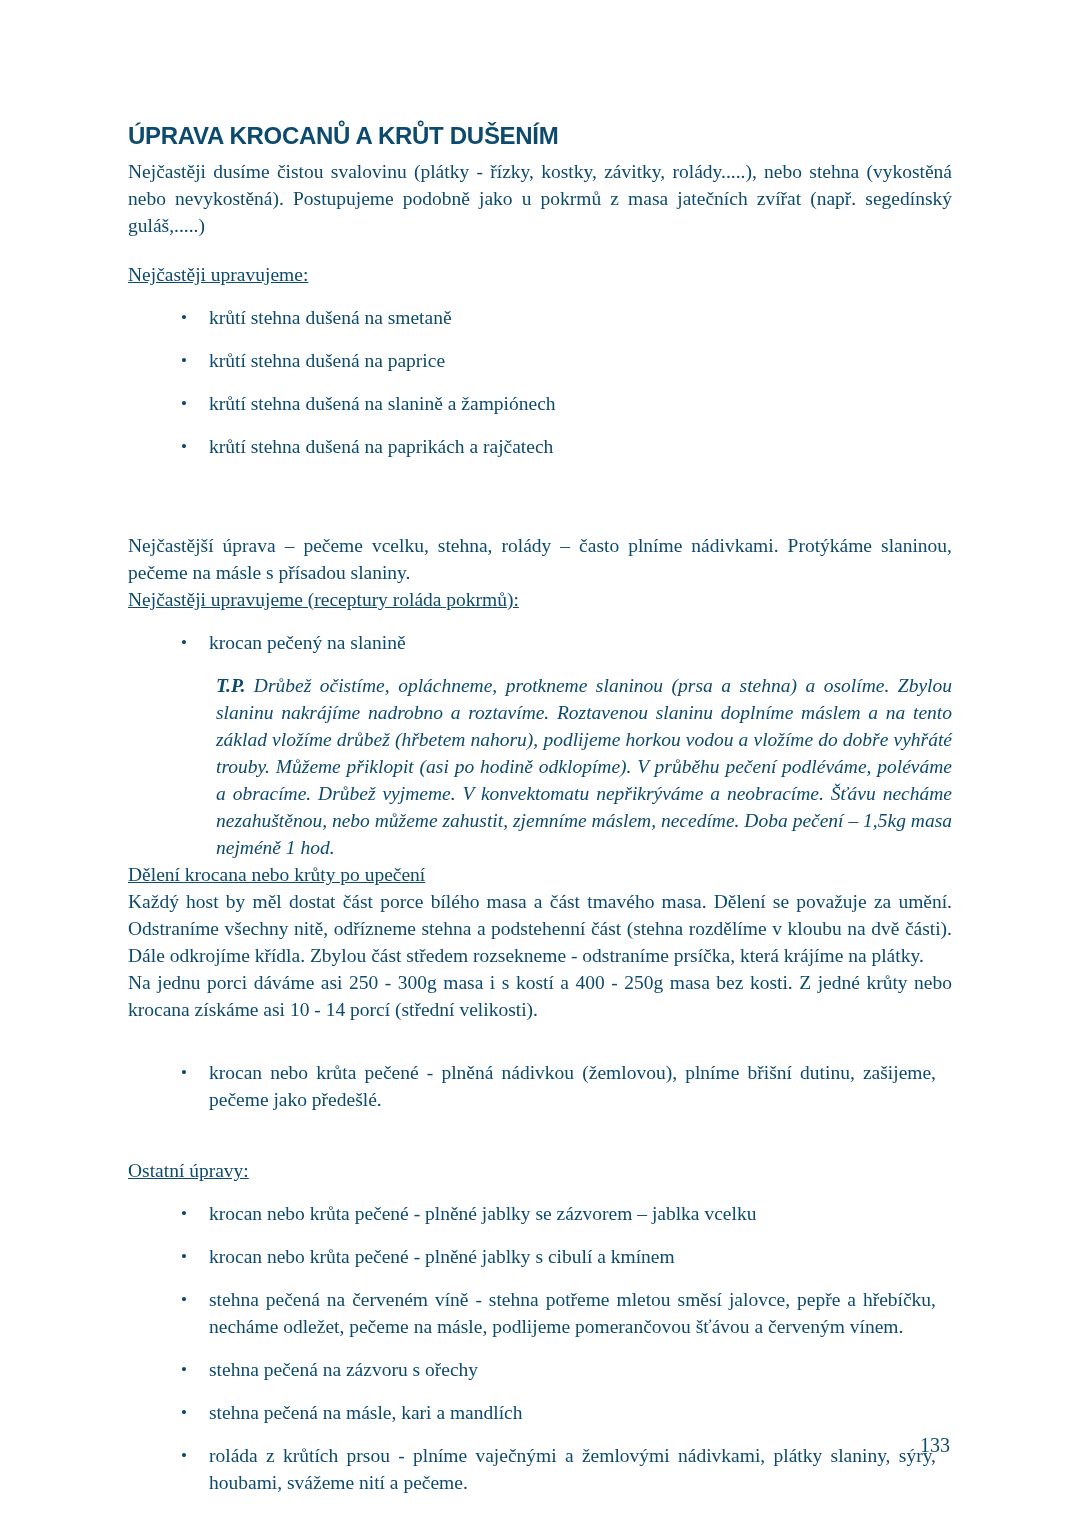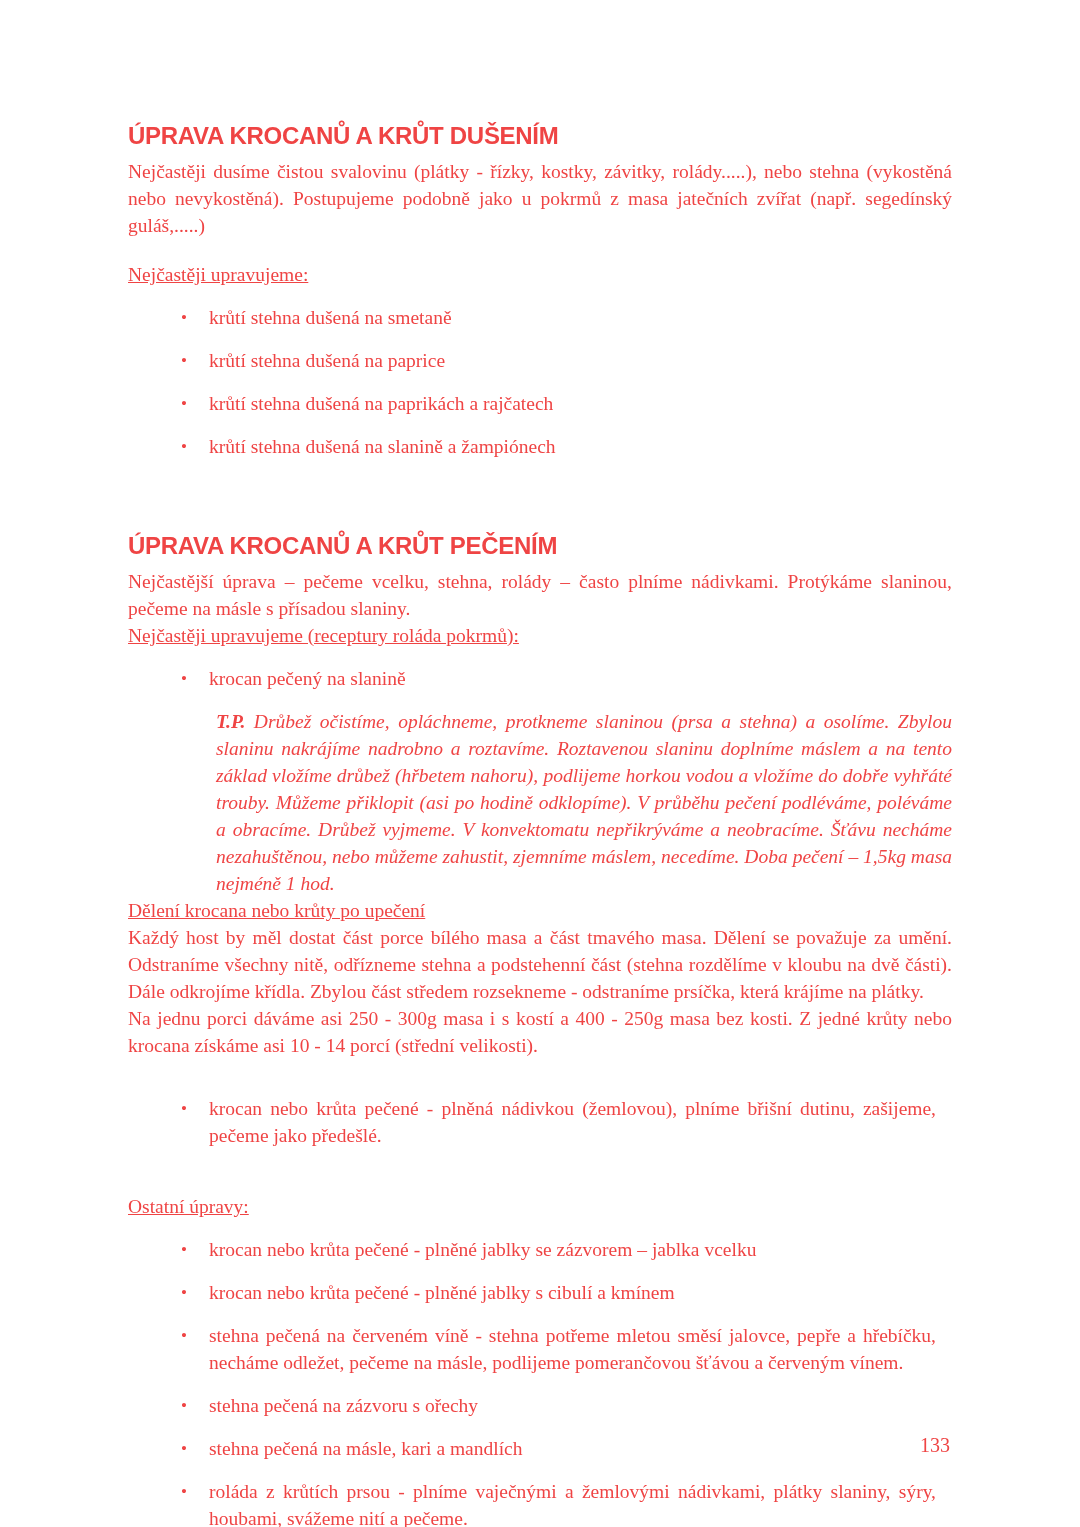--- a/index.html
+++ b/index.html
@@ -7,21 +7,21 @@
     padding: 0;
     background: #ffffff;
   }
   .page {
     position: relative;
     width: 1080px;
     height: 1527px;
     background: #ffffff;
     box-sizing: border-box;
     padding: 122px 128px 0 128px;
-    color: #ef4444;
+    color: #0c4a6e;
     font-family: "Liberation Serif", serif;
     font-size: 19.5px;
     line-height: 27px;
   }
   .h1 {
     font-family: "Liberation Sans", sans-serif;
     font-weight: bold;
     font-size: 24px;
     line-height: 28px;
     letter-spacing: -0.3px;
@@ -91,31 +91,30 @@
     <li class="item">
       <span class="marker"></span>
       <span class="txt">krůtí stehna dušená na smetaně</span>
     </li>
     <li class="item">
       <span class="marker"></span>
       <span class="txt">krůtí stehna dušená na paprice</span>
     </li>
     <li class="item">
       <span class="marker"></span>
-      <span class="txt">krůtí stehna dušená na paprikách a rajčatech</span>
+      <span class="txt">krůtí stehna dušená na slanině a žampiónech</span>
     </li>
     <li class="item">
       <span class="marker"></span>
-      <span class="txt">krůtí stehna dušená na slanině a žampiónech</span>
+      <span class="txt">krůtí stehna dušená na paprikách a rajčatech</span>
     </li>
   </ul>
 
   <div class="spacer-56"></div>
 
-  <h1 class="h1">ÚPRAVA KROCANŮ A KRŮT PEČENÍM</h1>
   <p class="para">Nejčastější úprava – pečeme vcelku, stehna, rolády – často plníme nádivkami. Protýkáme slaninou, pečeme na másle s přísadou slaniny.</p>
   <p class="sub">Nejčastěji upravujeme (receptury roláda pokrmů):</p>
 
   <ul class="list">
     <li class="item">
       <span class="marker"></span>
       <span class="txt">krocan pečený na slanině</span>
     </li>
   </ul>
 

